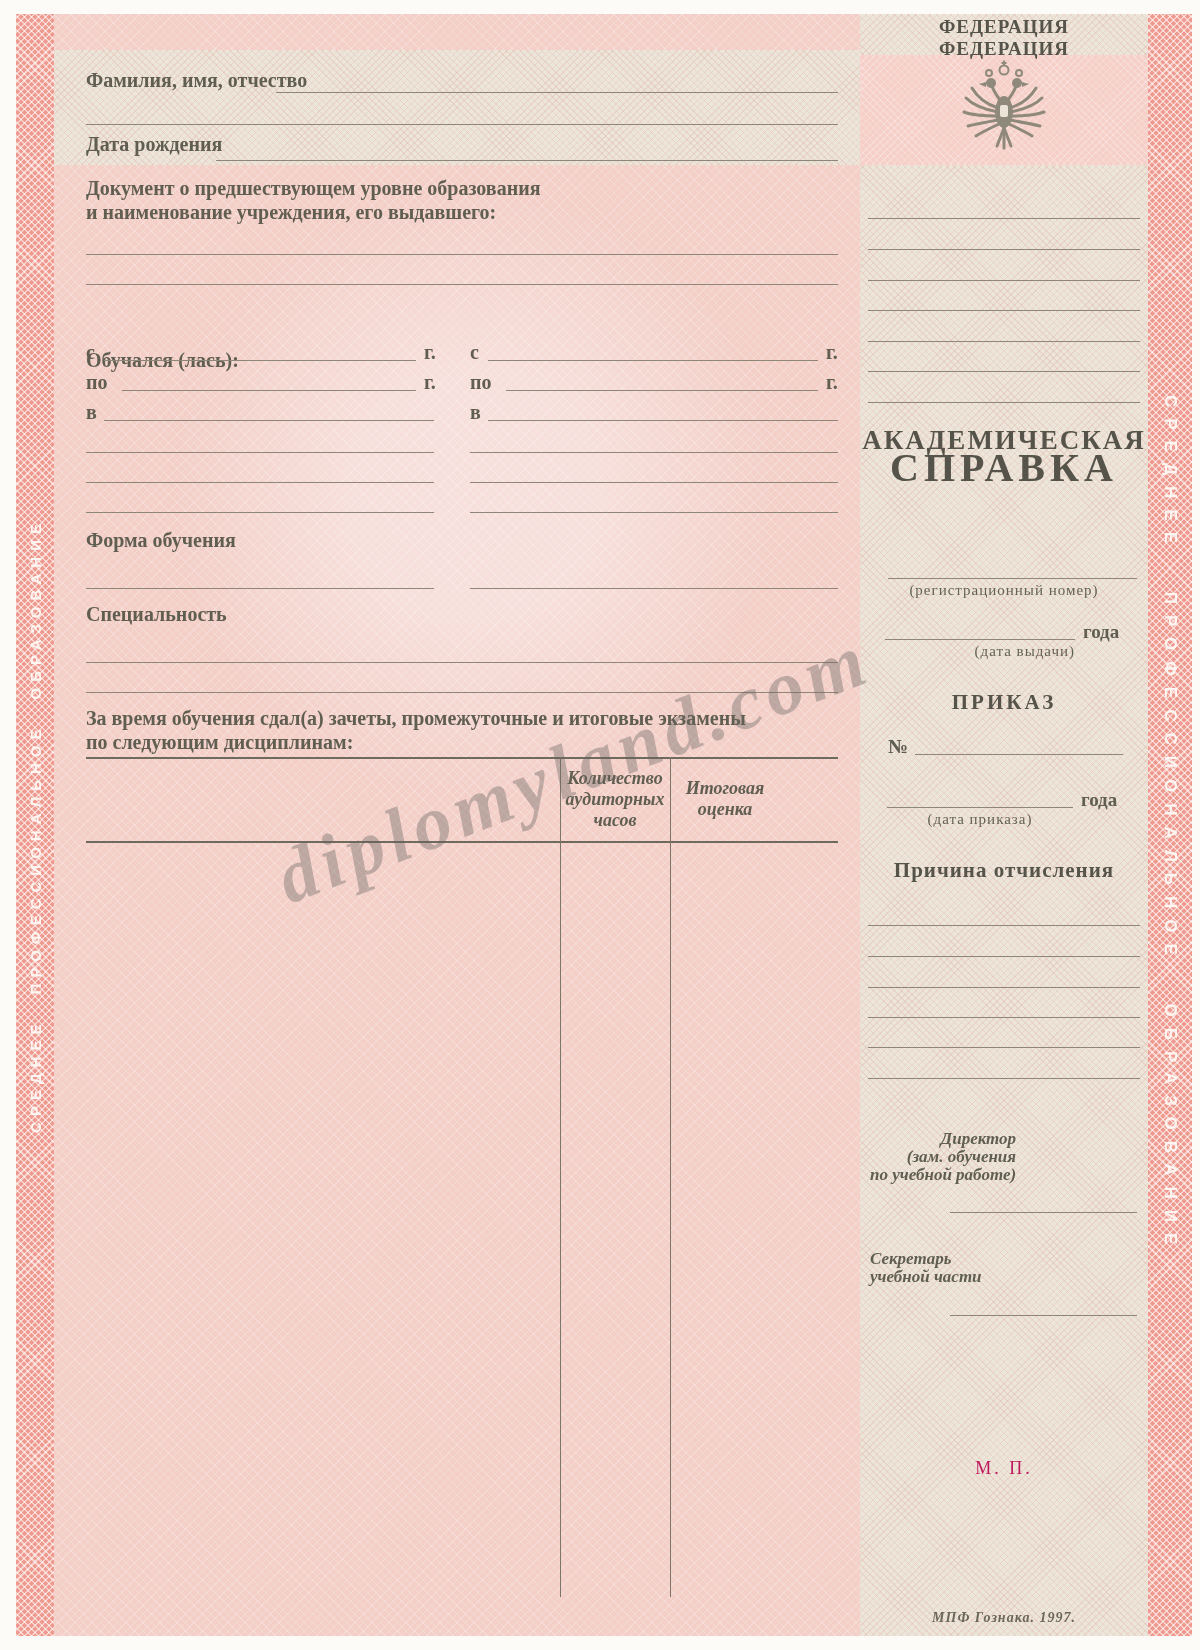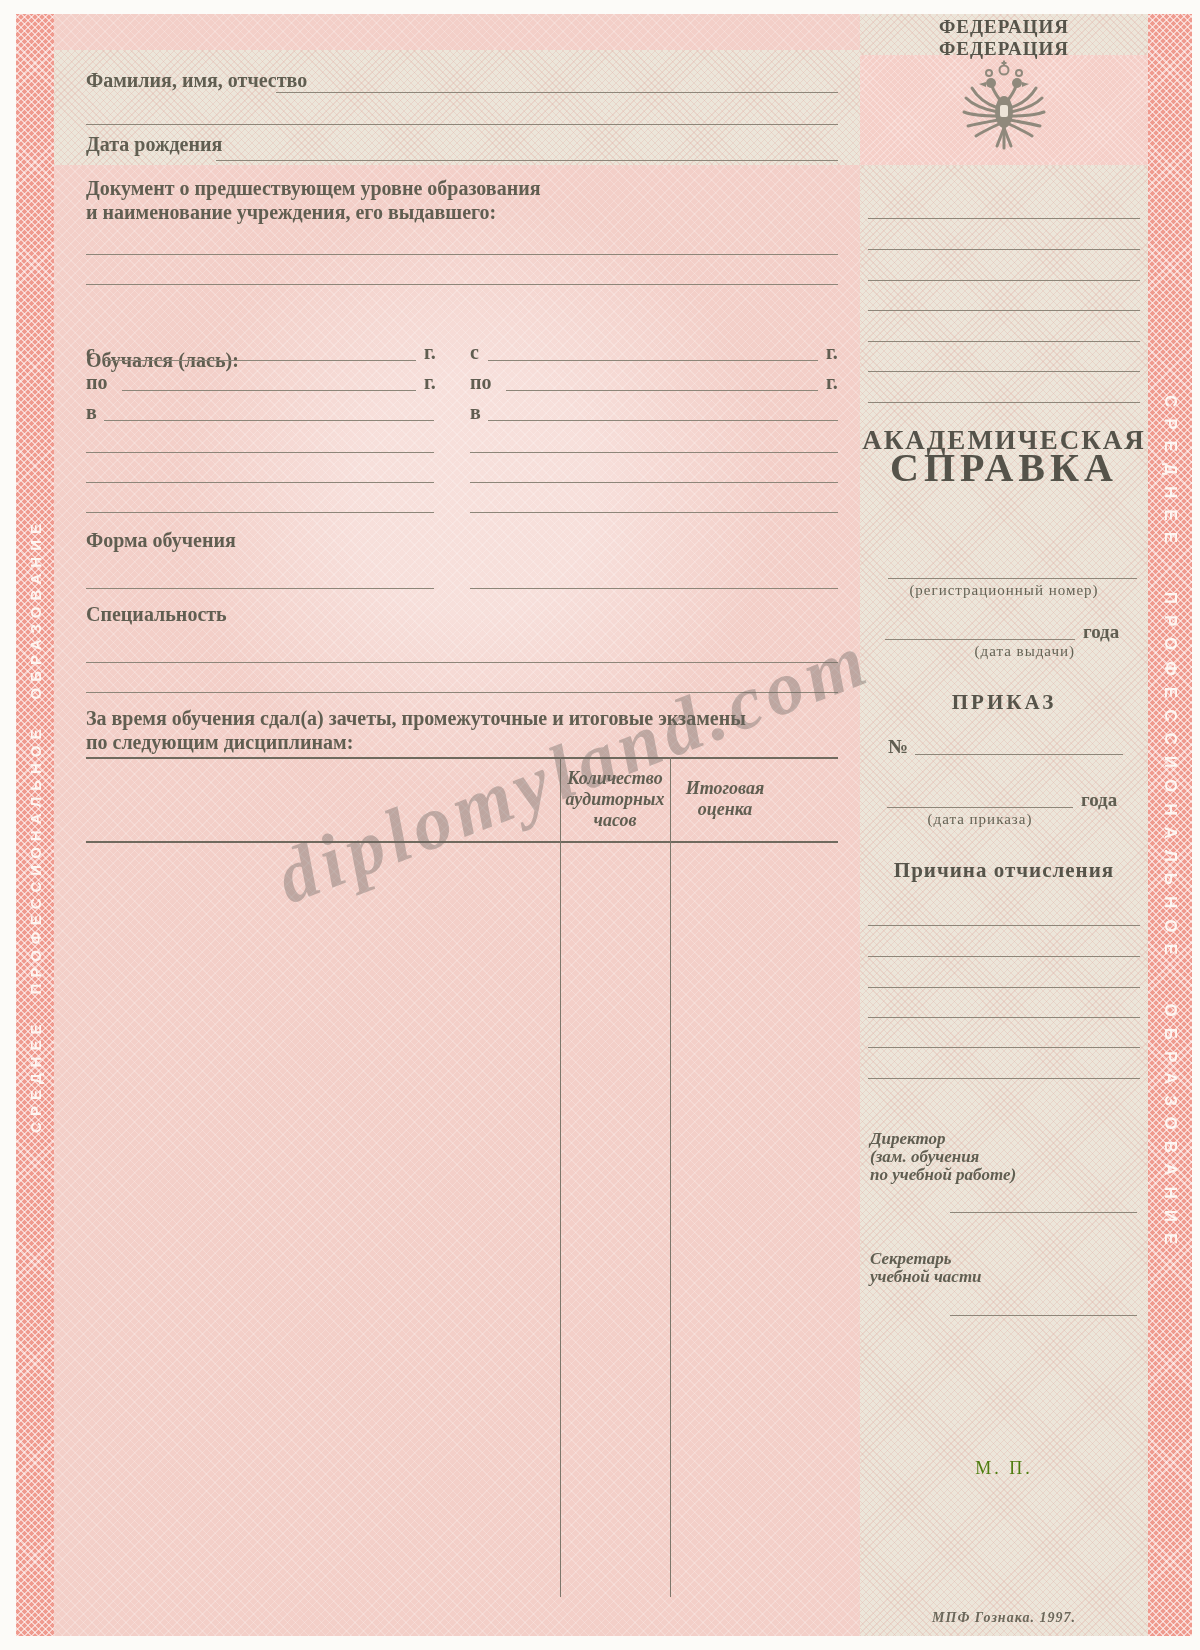--- a/index.html
+++ b/index.html
@@ -196,32 +196,32 @@
 
   <div class="lbl ctr" style="left:860px;top:858px;width:288px;font-size:21px;letter-spacing:1px;color:#56544a;">Причина отчисления</div>
 
   <div class="ln" style="left:868px;top:925px;width:272px;"></div>
   <div class="ln" style="left:868px;top:956px;width:272px;"></div>
   <div class="ln" style="left:868px;top:987px;width:272px;"></div>
   <div class="ln" style="left:868px;top:1017px;width:272px;"></div>
   <div class="ln" style="left:868px;top:1047px;width:272px;"></div>
   <div class="ln" style="left:868px;top:1078px;width:272px;"></div>
 
-  <div class="lbl it" style="left:870px;top:1130px;font-size:17px;line-height:18px;">
+  <div class="lbl it" style="left:870px;top:1130px;font-size:17px;line-height:18px;text-align:right;">
     <span>Директор</span><br>
     <span>(зам. обучения</span><br>
     <span>по учебной работе)</span>
   </div>
   <div class="ln" style="left:950px;top:1212px;width:187px;"></div>
 
   <div class="lbl it" style="left:870px;top:1250px;font-size:17px;line-height:18px;">
     <span>Секретарь</span><br>
     <span>учебной части</span>
   </div>
   <div class="ln" style="left:950px;top:1315px;width:187px;"></div>
 
-  <div class="lbl ctr" style="left:860px;top:1456px;width:288px;font-size:18px;font-weight:normal;letter-spacing:3px;color:#4d7c0f;">М. П.</div>
+  <div class="lbl ctr" style="left:860px;top:1456px;width:288px;font-size:18px;font-weight:normal;letter-spacing:3px;color:#be185d;">М. П.</div>
 
   <div class="lbl it ctr" style="left:860px;top:1606px;width:288px;font-size:14px;letter-spacing:1px;color:#6b675a;">МПФ Гознака. 1997.</div>
 
   <div class="wm">diplomyland.com</div>
 
 </div>
 
 </body></html>

